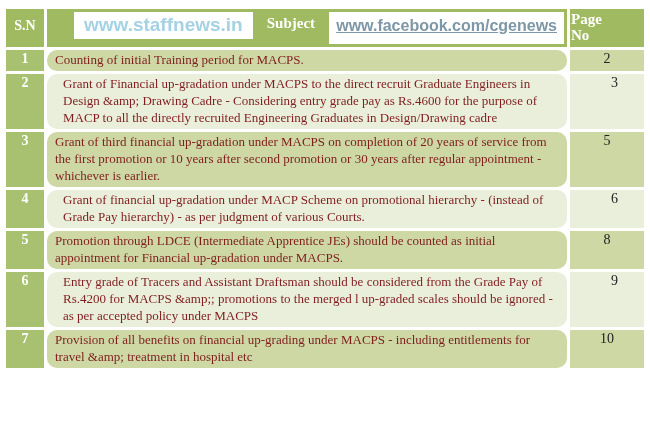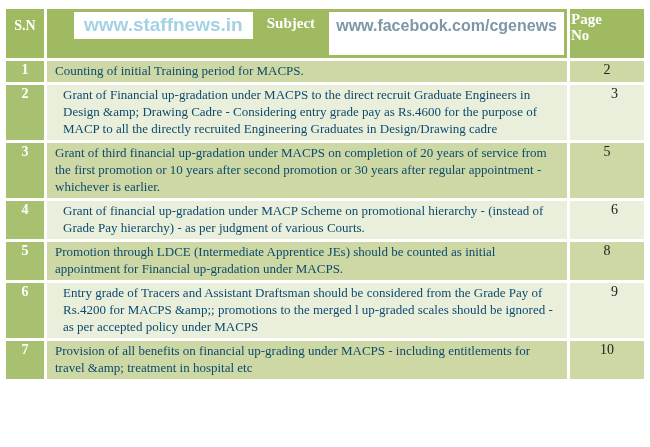--- a/index.html
+++ b/index.html
@@ -43,38 +43,39 @@
     padding: 2px 2px;
     margin-left: 24px;
   }
   .wm-box {
     background: #ffffff;
     font-family: "Liberation Sans", sans-serif;
     font-weight: bold;
     white-space: nowrap;
   }
   .wm-left  { color: #a4d2e4; font-size: 19px; padding: 2px 10px 3px 10px; }
-  .wm-right { color: #7e97a6; font-size: 16px; padding: 5px 7px 20px 7px; }
+  .wm-right { color: #7e97a6; font-size: 16px; padding: 5px 7px 9px 7px; text-decoration: underline; }
   .hdr-subject-label { font-size: 15px; padding-top: 3px; }
   .hdr-page { font-size: 15px; text-align: left; line-height: 16px; padding-top: 2px; }
 
   
   .sn-cell {
     background: #a8c171;
     color: #ffffff;
     font-weight: bold;
     font-size: 14px;
     text-align: center;
     padding-top: 1px;
   }
   .subject-cell {
     font-size: 13px;
     line-height: 17px;
-    color: #0c4a6e;
+    color: #7f1d1d;
     padding: 1px 6px 3px 8px;
+    border-radius: 10px;
   }
   .page-cell {
     font-size: 14px;
     color: #222222;
     text-align: center;
     padding-top: 1px;
   }
   tr.row-dark  .subject-cell, tr.row-dark  .page-cell { background: #cdd8a5; }
   tr.row-light .subject-cell, tr.row-light .page-cell { background: #eaefdc; padding-left: 16px; }
 </style>

